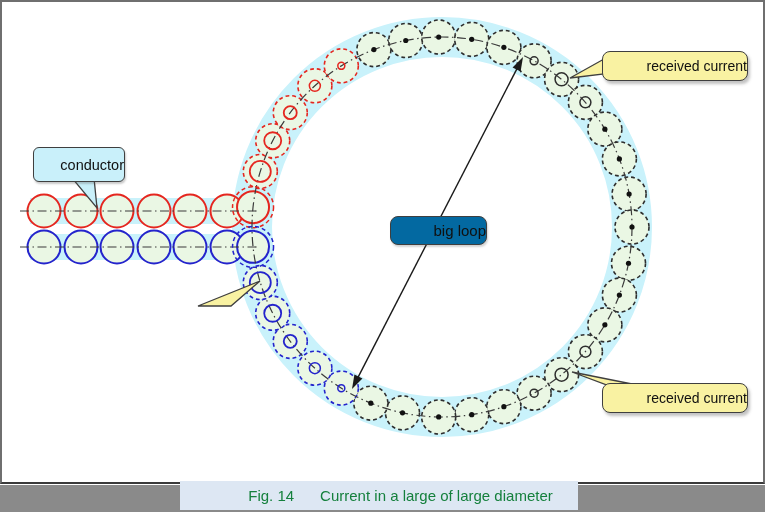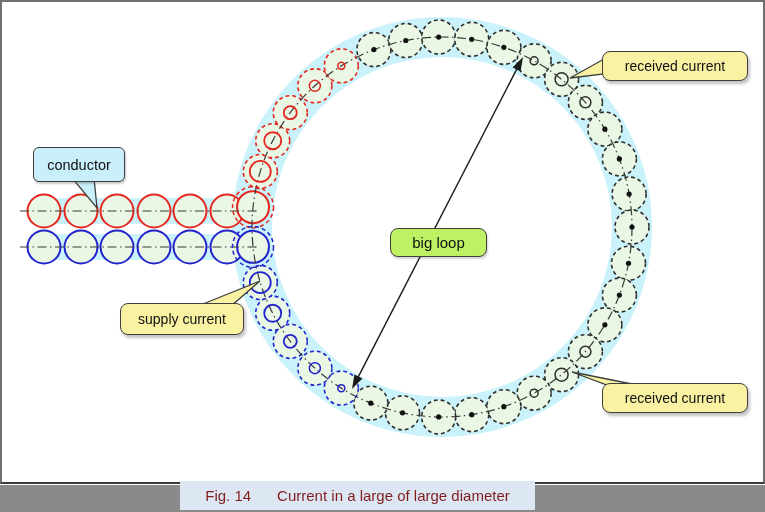--- a/index.html
+++ b/index.html
@@ -17,38 +17,38 @@
   #diagram-svg{position:absolute;left:0;top:0;z-index:2;}
   
   #footer-bar{
     position:absolute;left:0;bottom:0;width:765px;height:27px;
     background:#8a8a8a;z-index:3;
   }
   #caption-box{
     position:absolute;left:180px;top:481px;width:355px;height:29px;
     background:#dde7f3;z-index:4;
     display:flex;align-items:center;justify-content:center;gap:26px;
-    font-size:15px;color:#7f1d1d;
+    font-size:15px;color:#15803d;padding-left:43px;
   }
   
   .callout{
-    position:absolute;z-index:5;display:flex;align-items:center;justify-content:center;
+    position:absolute;z-index:5;display:flex;align-items:center;justify-content:flex-end;
     border:1.5px solid #3f3f3f;border-radius:8px;font-size:14px;color:#101010;
     box-shadow:2px 3px 3px rgba(80,80,80,0.35);
   }
   #conductor-callout{
     left:33px;top:147px;width:90px;height:33px;
     background:#c9f0fa;border-radius:6px;font-size:14.5px;
     box-shadow:1px 2px 2px rgba(80,80,80,0.3);
   }
   #supply-callout{left:120px;top:303px;width:122px;height:30px;background:#f9f2a2;}
   #received-top-callout{left:602px;top:51px;width:144px;height:28px;background:#f9f2a2;}
   #received-bottom-callout{left:602px;top:383px;width:144px;height:28px;background:#f9f2a2;}
   #bigloop-label{
-    left:390px;top:228px;width:95px;height:27px;background:#bef264;
+    left:390px;top:216px;width:95px;height:27px;background:#0369a1;
     font-size:15px;box-shadow:1px 2px 2px rgba(80,80,80,0.25);
   }
 </style>
 </head>
 <body>
 
 <div id="stage">
   <div id="frame"></div>
 
   <svg id="diagram-svg" width="765" height="484">
@@ -155,23 +155,20 @@
         <polygon points="72,178 94,178 97,208" fill="#c9f0fa" stroke="#3f3f3f" stroke-width="1.3"></polygon>
         <polygon points="198,306 231,306 260,281" fill="#f9f2a2" stroke="#3f3f3f" stroke-width="1.3"></polygon>
         <polygon points="604,59 604,74 570,78" fill="#f9f2a2" stroke="#3f3f3f" stroke-width="1.3"></polygon>
         <polygon points="607,385 637,385 572,372" fill="#f9f2a2" stroke="#3f3f3f" stroke-width="1.3"></polygon>
       </g>
     </svg>
 
   <div class="callout" id="conductor-callout">
     <span>conductor</span>
   </div>
-  <div class="callout" id="supply-callout">
-    <span>supply current</span>
-  </div>
   <div class="callout" id="received-top-callout">
     <span>received current</span>
   </div>
   <div class="callout" id="received-bottom-callout">
     <span>received current</span>
   </div>
   <div class="callout" id="bigloop-label">
     <span>big loop</span>
   </div>
 

